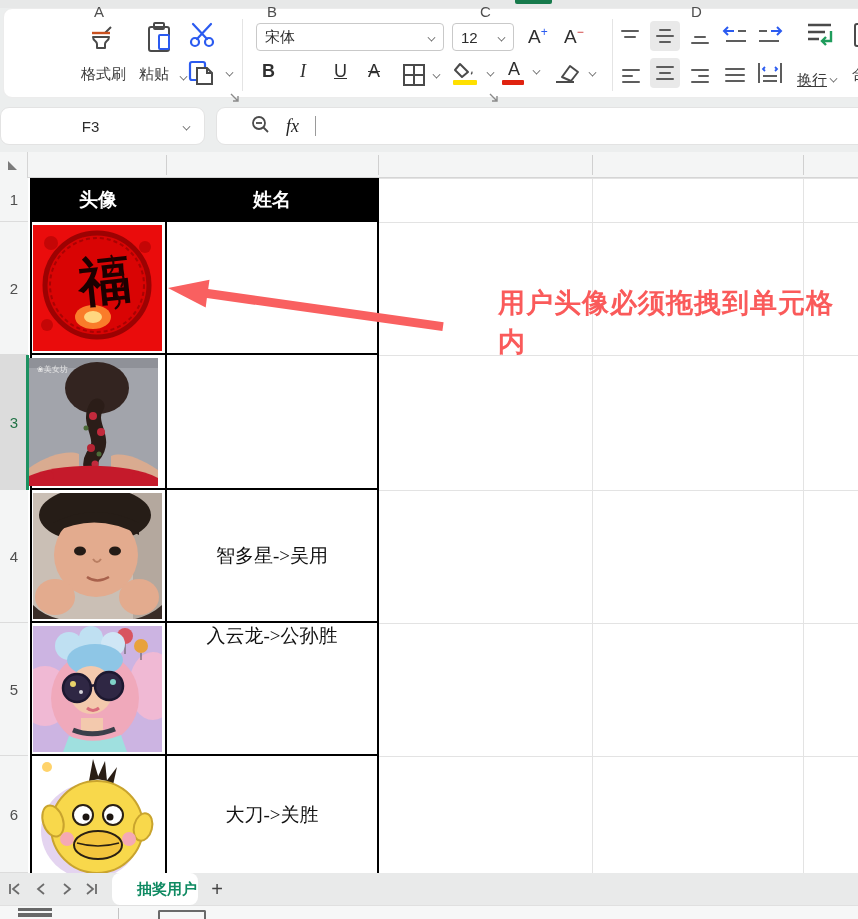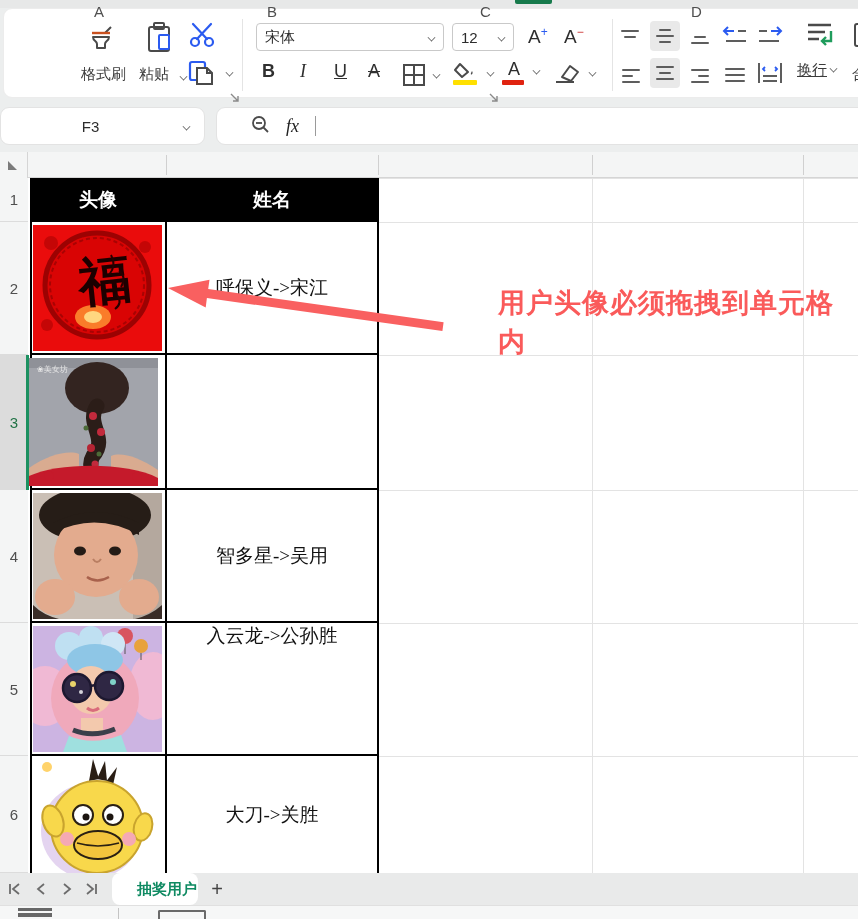--- a/index.html
+++ b/index.html
@@ -201,21 +201,21 @@
           <path d="M10 9 L8 11 L10 13 M20 9 L22 11 L20 13" stroke="#2b5bf0" stroke-width="1.8" fill="none"></path>
           <path d="M8 18 L22 18 M8 23 L22 23" stroke="#5d5d5d" stroke-width="2"></path>
         </svg>
     </div>
 
     <div class="abs" style="left:793px;top:10px;width:52px;height:72px;">
       <svg width="36" height="34" viewBox="0 0 36 34" style="margin-left:6px;">
           <path d="M5 6 L28 6 M5 13 L22 13 M5 20 L16 20" stroke="#4a4a4a" stroke-width="2.4"></path>
           <path d="M28 12 L28 22 L20 22 M23 18 L19 22 L23 26" stroke="#1f9c5c" stroke-width="2.4" fill="none"></path>
         </svg>
-      <div class="rlabel" style="margin-top:4px;text-decoration:underline;"><span>换行</span><span class="chev"></span></div>
+      <div class="rlabel" style="margin-top:14px;text-decoration:underline;"><span>换行</span><span class="chev"></span></div>
     </div>
     <div class="abs" style="left:848px;top:10px;width:20px;height:72px;">
       <svg width="20" height="34" viewBox="0 0 20 34">
           <rect x="3" y="5" width="24" height="22" rx="2" fill="none" stroke="#4a4a4a" stroke-width="2"></rect>
         </svg>
       <div class="rlabel" style="margin-top:8px;">合</div>
     </div>
   </div>
 
   <div class="abs namebox">
@@ -271,21 +271,20 @@
   <div class="th-black" style="left:166px;top:178px;width:212px;height:44px;">姓名</div>
   <div class="blk-v" style="left:30px;top:178px;height:695px;"></div>
   <div class="blk-v" style="left:165px;top:178px;height:695px;"></div>
   <div class="blk-v" style="left:377px;top:178px;height:695px;"></div>
   <div class="blk-h" style="left:30px;top:220px;width:349px;"></div>
   <div class="blk-h" style="left:30px;top:353px;width:349px;"></div>
   <div class="blk-h" style="left:30px;top:488px;width:349px;"></div>
   <div class="blk-h" style="left:30px;top:621px;width:349px;"></div>
   <div class="blk-h" style="left:30px;top:754px;width:349px;"></div>
 
-  <div class="cell-name" style="left:167px;top:222px;width:210px;height:131px;">呼保义-&gt;宋江</div>
   <div class="cell-name" style="left:167px;top:490px;width:210px;height:131px;">智多星-&gt;吴用</div>
   <div class="cell-name" style="left:167px;top:588px;width:210px;height:96px;">入云龙-&gt;公孙胜</div>
   <div class="cell-name" style="left:167px;top:756px;width:210px;height:117px;">大刀-&gt;关胜</div>
 
   <div class="avatar" style="left:33px;top:225px;width:129px;height:126px;">
     <svg viewBox="0 0 129 126" preserveAspectRatio="none">
       <rect width="129" height="126" fill="#ea0c0c"></rect>
       <circle cx="64" cy="60" r="52" fill="#d90404" stroke="#9c0202" stroke-width="5"></circle>
       <circle cx="64" cy="60" r="47" fill="none" stroke="#a80303" stroke-width="2" stroke-dasharray="4 3"></circle>
       <ellipse cx="60" cy="92" rx="18" ry="12" fill="#ff9231" opacity="0.85"></ellipse>

